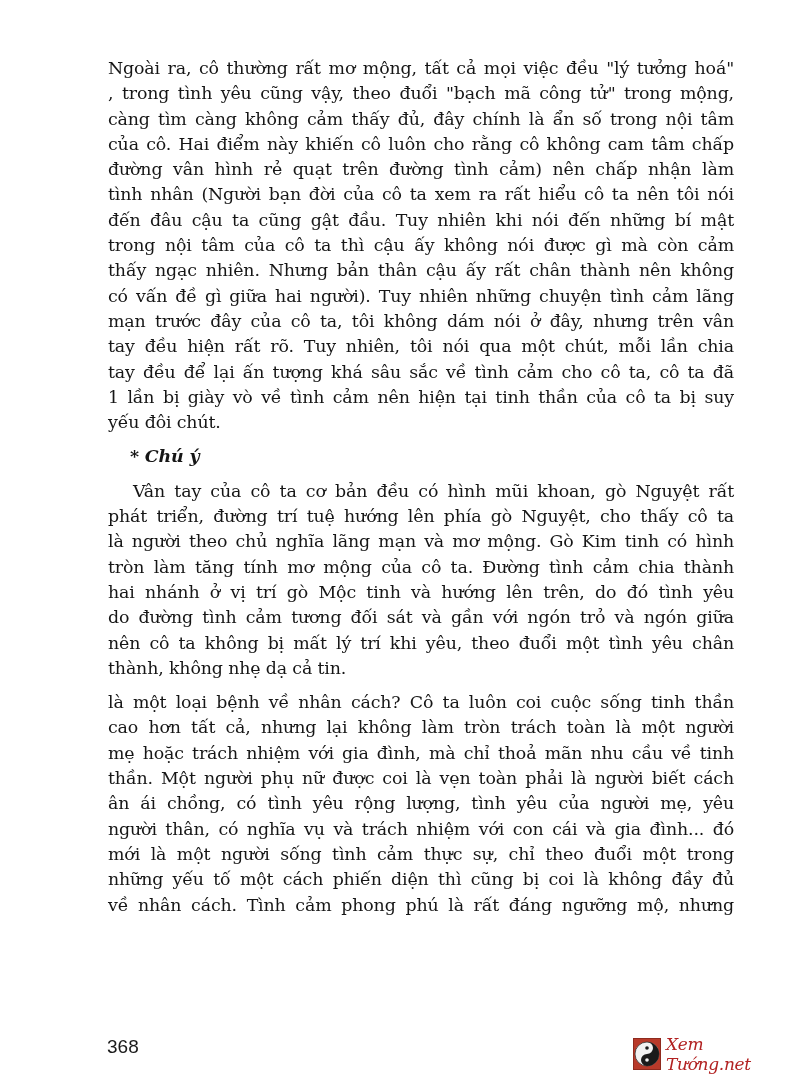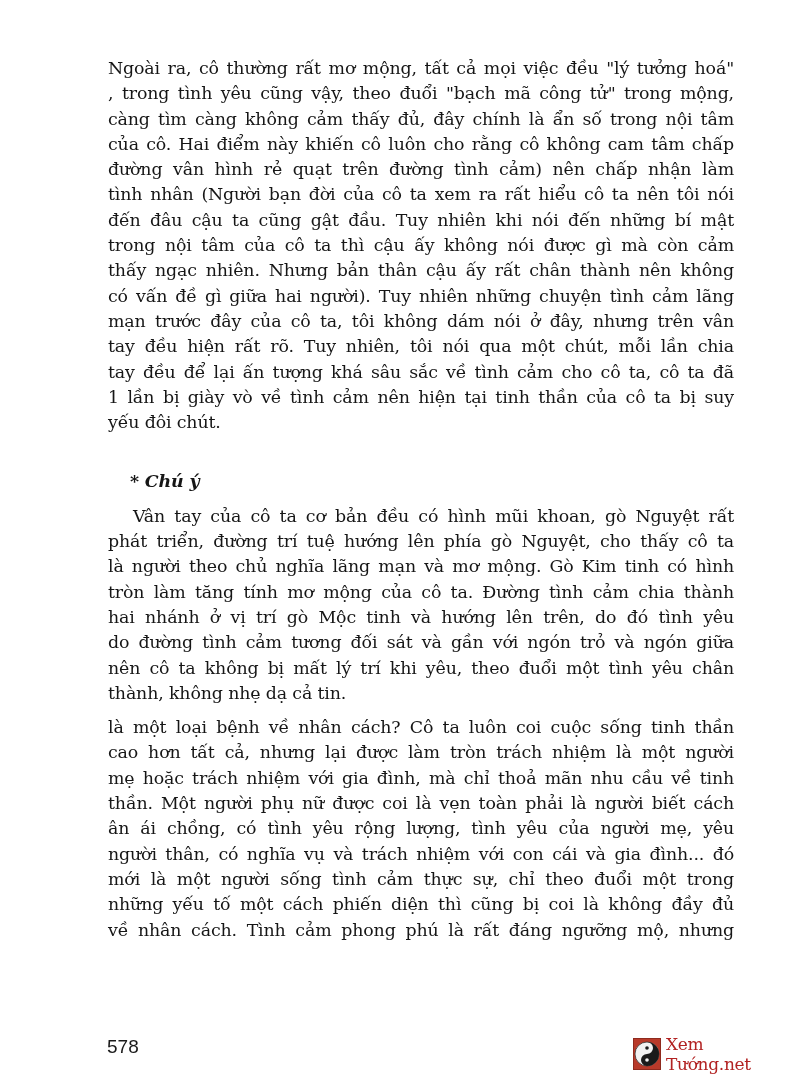--- a/index.html
+++ b/index.html
@@ -48,21 +48,20 @@
     display: block;
     height: 9px;
   }
   .heading {
     display: block;
     height: 25.3px;
     line-height: 25.3px;
     padding-left: 22px;
     font-weight: bold;
     font-style: italic;
-    margin-top: 25px;
   }
   .page-number {
     position: absolute;
     left: 107px;
     top: 1036px;
     font-family: "Liberation Sans", "DejaVu Sans", sans-serif;
     font-size: 19px;
     color: #1a1a1a;
   }
   .logo {
@@ -78,20 +77,21 @@
     background: #b83a2a;
     border: 1px solid #8f2a1e;
     display: flex;
     align-items: center;
     justify-content: center;
     box-sizing: border-box;
   }
   .logo-text {
     margin-left: 5px;
     font-family: "DejaVu Serif", "Liberation Serif", serif;
+    font-style: italic;
     font-size: 17px;
     color: #b22222;
     letter-spacing: -0.3px;
   }
 </style>
 </head>
 <body>
 
 <div class="page">
 
@@ -129,32 +129,32 @@
       <span class="line">hai nhánh ở vị trí gò Mộc tinh và hướng lên trên, do đó tình yêu</span>
       <span class="line">do đường tình cảm tương đối sát và gần với ngón trỏ và ngón giữa</span>
       <span class="line">nên cô ta không bị mất lý trí khi yêu, theo đuổi một tình yêu chân</span>
       <span class="line last">thành, không nhẹ dạ cả tin.</span>
     </div>
 
     <span class="para-gap"></span>
 
     <div>
       <span class="line">là một loại bệnh về nhân cách? Cô ta luôn coi cuộc sống tinh thần</span>
-      <span class="line">cao hơn tất cả, nhưng lại được làm tròn trách nhiệm là một người</span>
+      <span class="line">cao hơn tất cả, nhưng lại không làm tròn trách toàn là một người</span>
       <span class="line">mẹ hoặc trách nhiệm với gia đình, mà chỉ thoả mãn nhu cầu về tinh</span>
       <span class="line">thần. Một người phụ nữ được coi là vẹn toàn phải là người biết cách</span>
       <span class="line">ân ái chồng, có tình yêu rộng lượng, tình yêu của người mẹ, yêu</span>
       <span class="line">người thân, có nghĩa vụ và trách nhiệm với con cái và gia đình... đó</span>
       <span class="line">mới là một người sống tình cảm thực sự, chỉ theo đuổi một trong</span>
       <span class="line">những yếu tố một cách phiến diện thì cũng bị coi là không đầy đủ</span>
       <span class="line">về nhân cách. Tình cảm phong phú là rất đáng ngưỡng mộ, nhưng</span>
     </div>
   </div>
 
-  <div class="page-number">578</div>
+  <div class="page-number">368</div>
 
   <div class="logo">
     <div class="logo-badge">
       <svg width="26" height="26" viewBox="0 0 26 26">
         <circle cx="13" cy="13" r="12" fill="#f2f2f2" stroke="#333" stroke-width="0.8"></circle>
         <path d="M13 1 A12 12 0 0 1 13 25 A6 6 0 0 1 13 13 A6 6 0 0 0 13 1 Z" fill="#1a1a1a"></path>
         <circle cx="13" cy="7" r="1.8" fill="#1a1a1a"></circle>
         <circle cx="13" cy="19" r="1.8" fill="#f2f2f2"></circle>
       </svg>
     </div>

